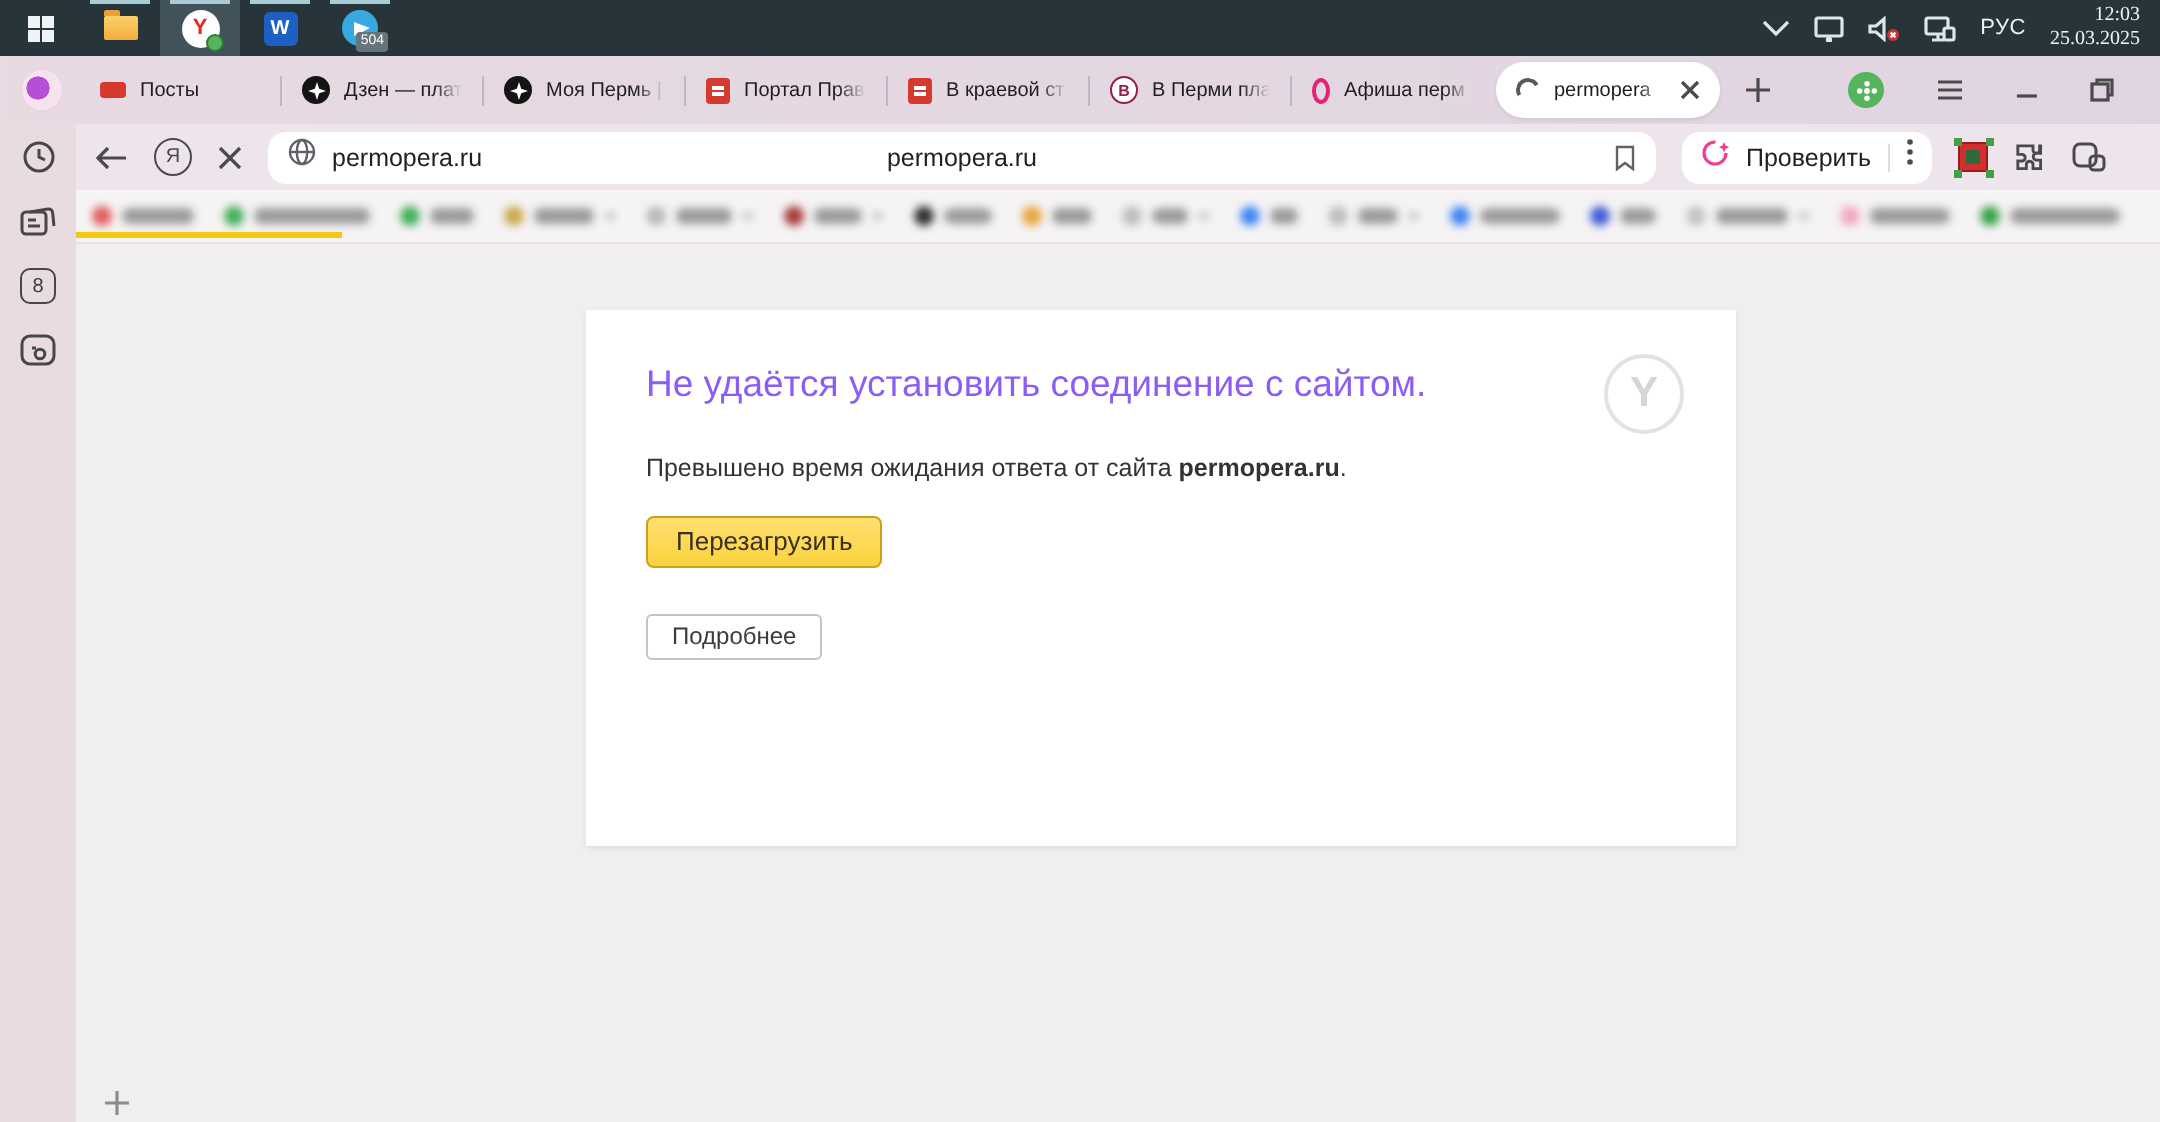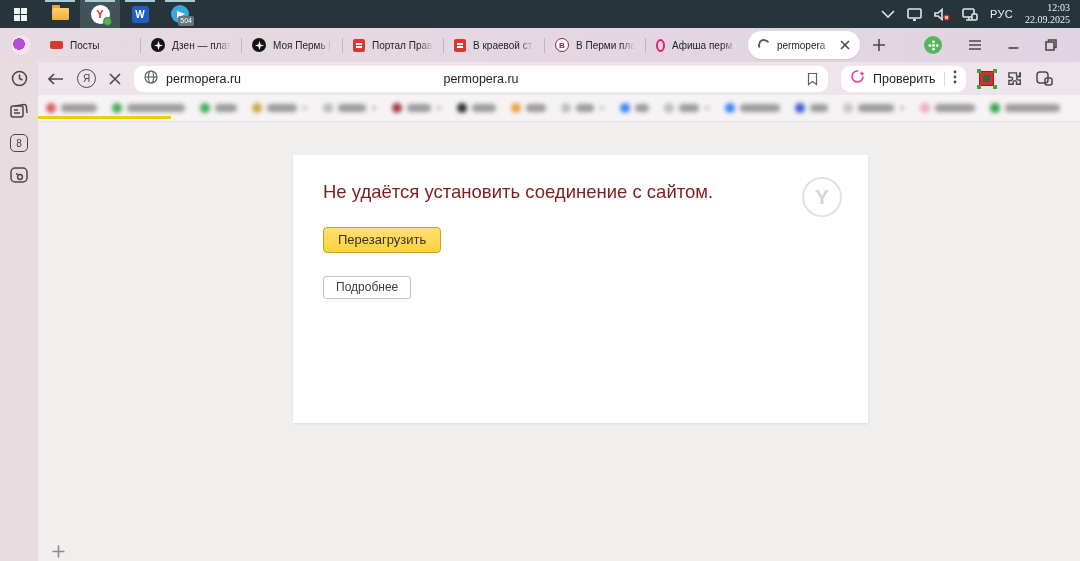--- a/index.html
+++ b/index.html
@@ -122,21 +122,21 @@
                          border-top-color:#9a9a9a; margin-top:3px; }
   .bm-underline { position:absolute; left:0; top:21px; width:133px; height:3px; background:#f2c811; }
 
   
   .content { position:relative; flex:1; background:var(--content-bg,#f1efee); }
   .err-card { position:relative; margin:33px 0 0 255px; width:575px; height:268px;
               background:var(--card-bg,#fff); box-shadow:0 1px 3px rgba(0,0,0,.08); padding:26px 30px; }
   .err-logo { position:absolute; top:22px; right:26px; width:40px; height:40px; border-radius:50%;
               border:2px solid #e2e2e2; color:#d6d6d6; font-size:21px; font-weight:bold;
               display:flex; align-items:center; justify-content:center; }
-  .err-title { margin:0 0 24px; font-size:18.5px; font-weight:400; color:#7f1d1d; }
+  .err-title { margin:0 0 24px; font-size:18.5px; font-weight:400; color:#8b5cf6; }
   .err-text { margin:0 0 17px; font-size:12.5px; color:#333; }
   .err-intro { margin:0 0 5px; font-size:12.5px; color:#333; }
   .err-list { margin:0 0 17px; padding-left:26px; font-size:12.5px; color:#333; line-height:16px; }
   .err-list a { color:var(--link-blue,#2727d4); text-decoration:underline; cursor:pointer; }
   .btn-reload { display:inline-block; padding:4px 14px 5px; font-size:13px; color:#3a3121;
                 background:linear-gradient(#ffe071, var(--accent-yellow,#fbd23c));
                 border:1px solid #c7a220; border-radius:4px; cursor:pointer; }
   .btn-details-row { margin-top:23px; }
   .btn-details { display:inline-block; padding:3px 12px 4px; font-size:12px; color:#3c3c3c;
                  background:#fff; border:1px solid #c4c4c4; border-radius:3px; cursor:pointer; }
@@ -203,21 +203,21 @@
       <span class="tray-ic">
         <svg width="16" height="13" viewBox="0 0 16 13">
             <rect x="1" y="1" width="11" height="8" rx="1"></rect>
             <path d="M4 12 h6 M7 9 v3"></path>
             <rect x="10" y="6" width="5" height="6" rx="1" fill="#27343a"></rect>
           </svg>
       </span>
       <span class="tray-lang">РУС</span>
       <span class="tray-clock">
         <div>12:03</div>
-        <div>22.09.2025</div>
+        <div>25.03.2025</div>
       </span>
     </div>
   </div>
 
   <div class="tabbar">
     <span class="avatar"></span>
 
     <div class="tab">
       <span class="fav fav-posts"></span>
       <span class="tab-title">Посты</span>
@@ -463,20 +463,21 @@
               <span class="bm-blob" style="width: 55px;"></span>
             </div>
           </div>
         <span class="bm-underline"></span>
       </div>
 
       <div class="content">
         <div class="err-card">
           <span class="err-logo">Y</span>
           <h1 class="err-title">Не удаётся установить соединение с сайтом.</h1>
+          <p class="err-text"><span>Превышено время ожидания ответа от сайта </span><b>permopera.ru</b><span>.</span></p>
           <button class="btn-reload">Перезагрузить</button>
           <div class="btn-details-row">
             <button class="btn-details">Подробнее</button>
           </div>
         </div>
         <span class="stray-plus">
           <svg width="13" height="13" viewBox="0 0 13 13">
               <path d="M6.5 0.5 V12.5 M0.5 6.5 H12.5"></path>
             </svg>
         </span>

